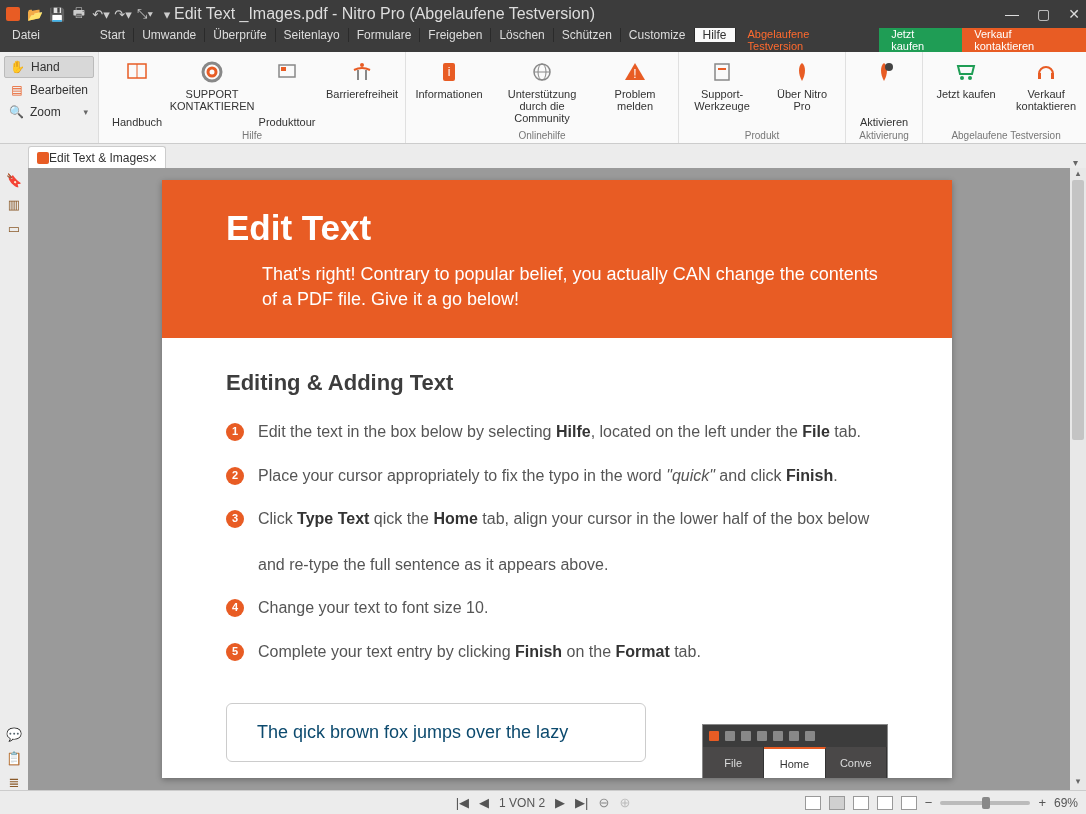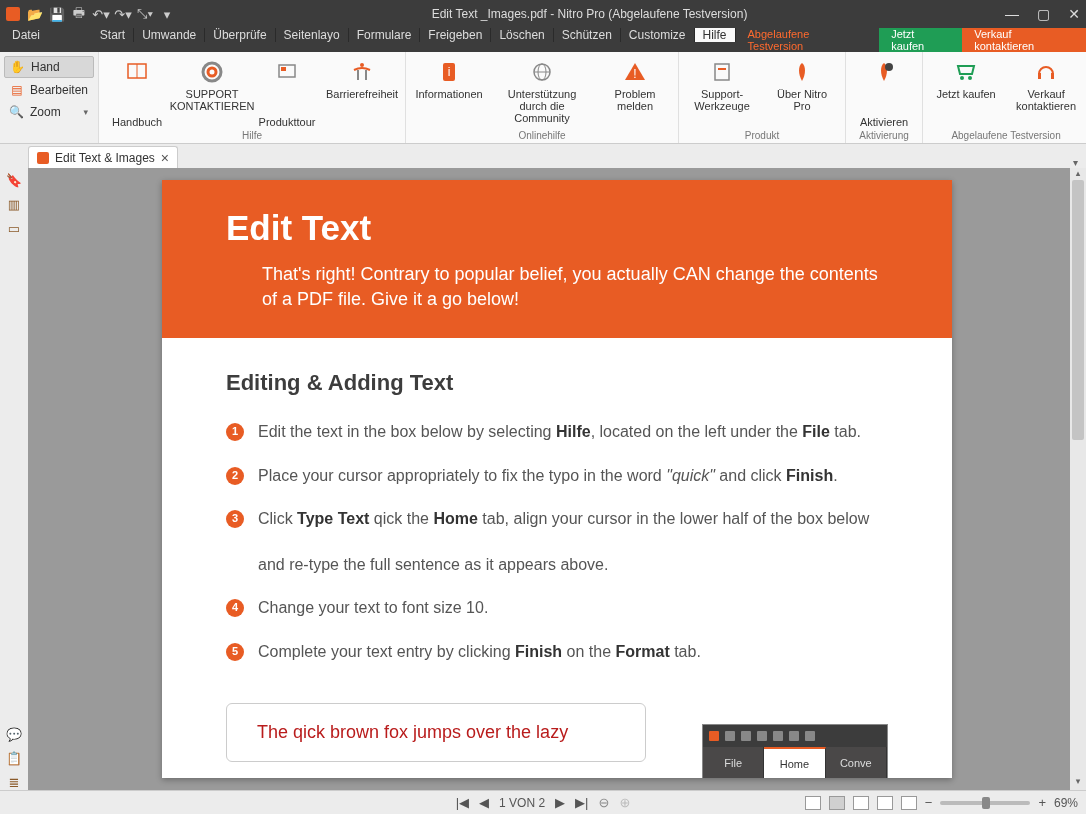--- a/index.html
+++ b/index.html
@@ -3,21 +3,21 @@
 <meta charset="utf-8">
 <style>
 * { margin: 0; padding: 0; box-sizing: border-box; font-family: "Segoe UI", Arial, sans-serif; }
 body { width: 1086px; height: 814px; background: #ececec; overflow: hidden; font-size: 12px; color: #333; }
 
 
 .titlebar { height: 28px; background: #3c3c3c; display: flex; align-items: center; padding: 0 6px; color: #ddd; }
 .titlebar .appicon { width: 14px; height: 14px; background: #e85c24; border-radius: 2px; margin-right: 8px; }
 .qat { display: flex; gap: 8px; align-items: center; }
 .qat .qicon { width: 14px; height: 14px; fill: #ccc; cursor: pointer; display:flex; align-items:center; justify-content:center; color:#ccc; font-size:13px; }
-.titlebar .title { flex: 1; text-align: center; font-size: 12px; color: #ddd; }
+.titlebar .title { flex: 1; text-align: left; font-size: 16px; color: #ddd; }
 .winbtns { display: flex; gap: 18px; }
 .winbtns span { color: #ddd; cursor: pointer; font-size: 14px; }
 
 
 .menubar { height: 24px; background: #3c3c3c; display: flex; align-items: flex-start; color: #ddd; font-size: 12px; }
 .menubar .file { padding: 0 12px; display: flex; align-items: center; cursor: pointer; }
 .menubar .spacer1 { width: 40px; }
 .menubar .tab { padding: 0 8px; display: flex; align-items: center; cursor: pointer; border-right: 1px solid #2a2a2a; }
 .menubar .tab.active { background: #fafafa; color: #333; }
 .menubar .right { margin-left: auto; display: flex; align-items: stretch; }
@@ -39,21 +39,21 @@
 .rbtns { display: flex; gap: 10px; flex: 1; }
 .rbtn { display: flex; flex-direction: column; align-items: center; width: 70px; cursor: pointer; text-align: center; font-size: 11px; color: #333; gap: 2px;}
 .rbtn.wide { width: 96px; }
 .rbtn.narrow { width: 60px; gap: 30px; }
 .ricon { width: 32px; height: 28px; display: flex; align-items: center; justify-content: center; font-size: 22px; }
 .ricon svg { width: 28px; height: 24px; }
 .glabel { font-size: 10px; color: #777; padding-top: 2px; }
 
 
 .docstrip { height: 24px; background: #ececec; display: flex; align-items: flex-end; padding-left: 28px; }
-.doctab { height: 22px; background: #fff; border: 1px solid #ccc; border-bottom: none; display: flex; align-items: center; padding: 0 8px; gap: 6px; font-size: 12px; border-radius: 3px 3px 0 0;}
+.doctab { height: 22px; background: #fff; border: 1px solid #ccc; border-bottom: none; display: flex; align-items: center; padding: 0 8px; font-size: 12px; border-radius: 3px 3px 0 0;}
 .doctab .dicon { width: 12px; height: 12px; background: #e85c24; border-radius: 2px; }
 .doctab .close { font-size: 14px; color: #555; cursor: pointer; }
 .docstrip .right { margin-left: auto; padding: 0 8px; color: #666; font-size: 10px; cursor:pointer;}
 
 
 .mainwrap { display: flex; height: 622px; }
 .sidebar { width: 28px; background: #ececec; display: flex; flex-direction: column; align-items: center; padding-top: 4px; gap: 8px; }
 .spacer-flex { flex: 1; }
 .sidebar .sicon { width: 16px; height: 16px; cursor: pointer; display:flex; align-items:center; justify-content:center; color:#8a5a2a; font-size:13px;}
 .sidebar .sicon.y { color:#d4a020; }
@@ -65,21 +65,21 @@
 .phhero h1 { font-size: 35px; font-weight: 700; margin-bottom: 14px; }
 .phhero p { font-size: 18px; line-height: 1.4; font-weight: 400; margin-left: 36px; }
 .pbody { padding: 32px 64px; color: #444; }
 .pbody h2 { font-size: 22px; font-weight: 700; color: #3d3d3d; margin-bottom: 24px; }
 .step { display: flex; gap: 14px; margin-bottom: 20px; font-size: 16px; line-height:1.45;}
 .numc { width: 18px; height: 18px; background: #e85c24; color: #fff; border-radius: 50%; font-size: 11px; font-weight: 700; display: flex; align-items: center; justify-content: center; flex-shrink:0; margin-top:3px;}
 .step .txt { flex: 1; color: #555;}
 .step .txt b { color: #333; font-weight: 700; }
 .step .txt i { font-style: italic; }
 
-.exbox { border: 1px solid #ccc; border-radius: 6px; padding: 18px 30px; margin-top: 40px; width: 420px; font-size: 18px; color: #b91c1c;}
+.exbox { border: 1px solid #ccc; border-radius: 6px; padding: 18px 30px; margin-top: 40px; width: 420px; font-size: 18px; color: #0c4a6e;}
 .miniimg { position: absolute; right: 64px; bottom: 0; width: 186px; height: 54px; background: #3c3c3c; border:1px solid #888;}
 .miniimg .top { height: 22px; background:#3c3c3c; display:flex; align-items:center; gap:6px; padding:0 6px;}
 .miniimg .top span { width:10px; height:10px; background:#888; border-radius:1px;}
 .miniimg .top span.o { background:#e85c24;}
 .miniimg .bot { height:32px; display:flex;}
 .miniimg .bot div { flex:1; display:flex; align-items:center; justify-content:center; font-size:11px; background:#4a4848; color:#ddd; border-right:1px solid #333;}
 .miniimg .bot div.act { background:#fff; color:#333; border-top:2px solid #e85c24;}
 
 .vscroll { position:absolute; right:0; top:0; bottom:0; width:16px; background:#e8e8e8;}
 .vscroll .thumb { position:absolute; left:2px; right:2px; top:12px; height:260px; background:#c4c4c4; border-radius:2px;}

